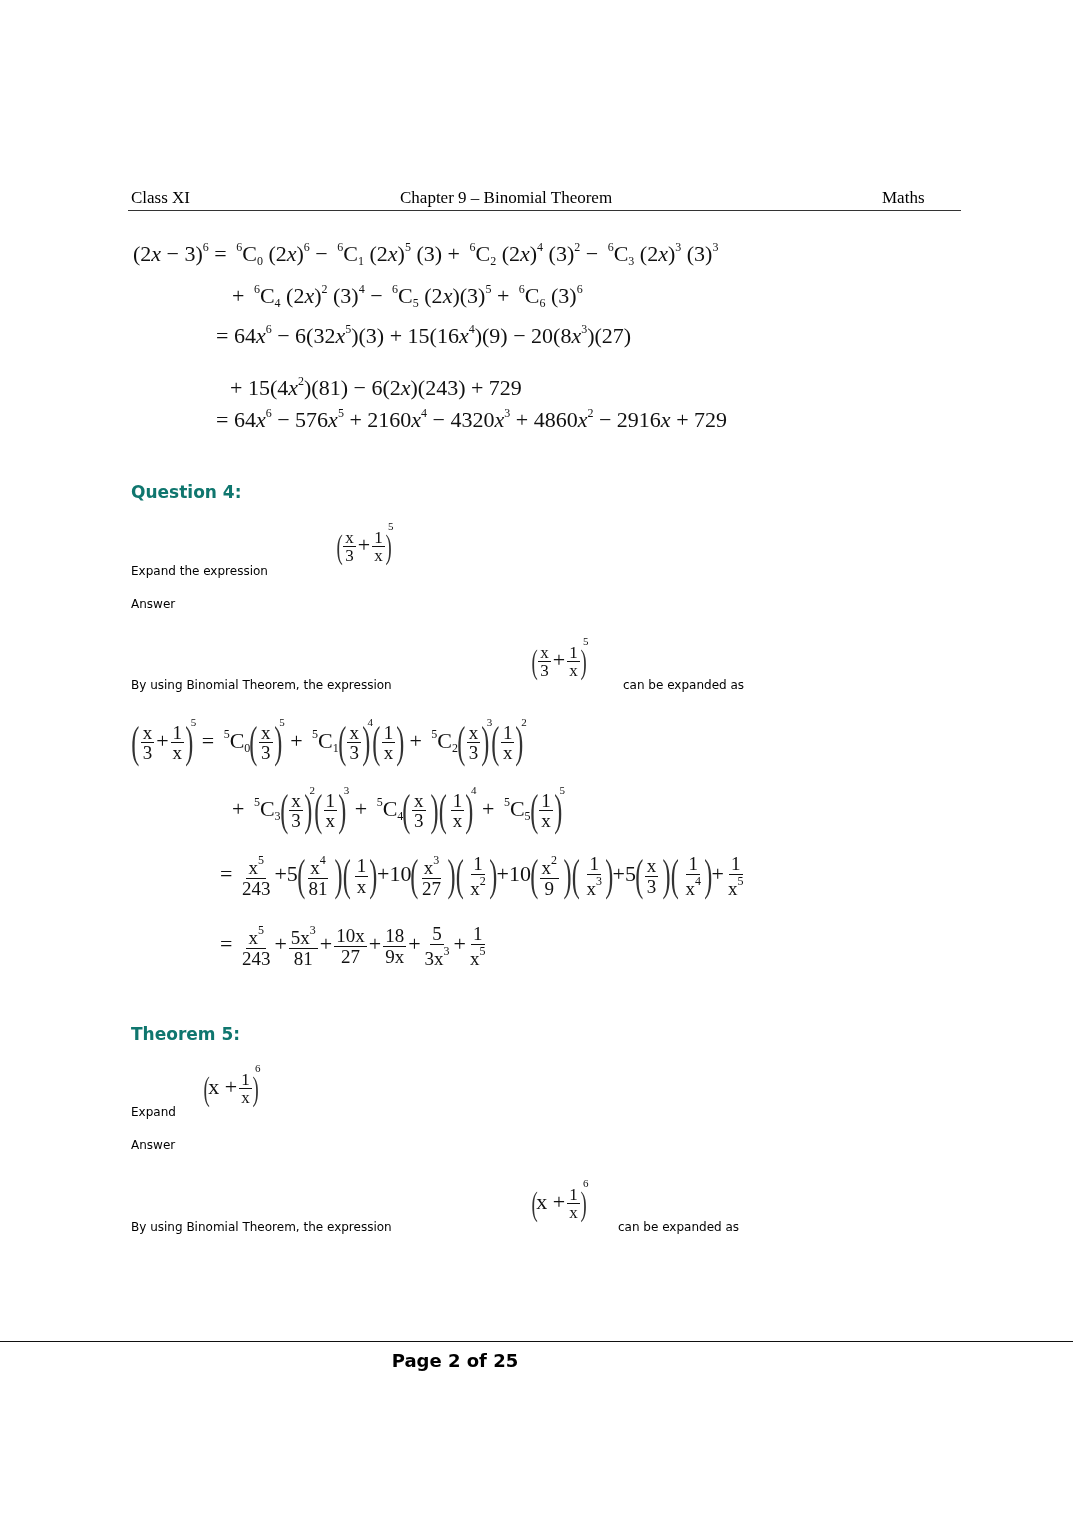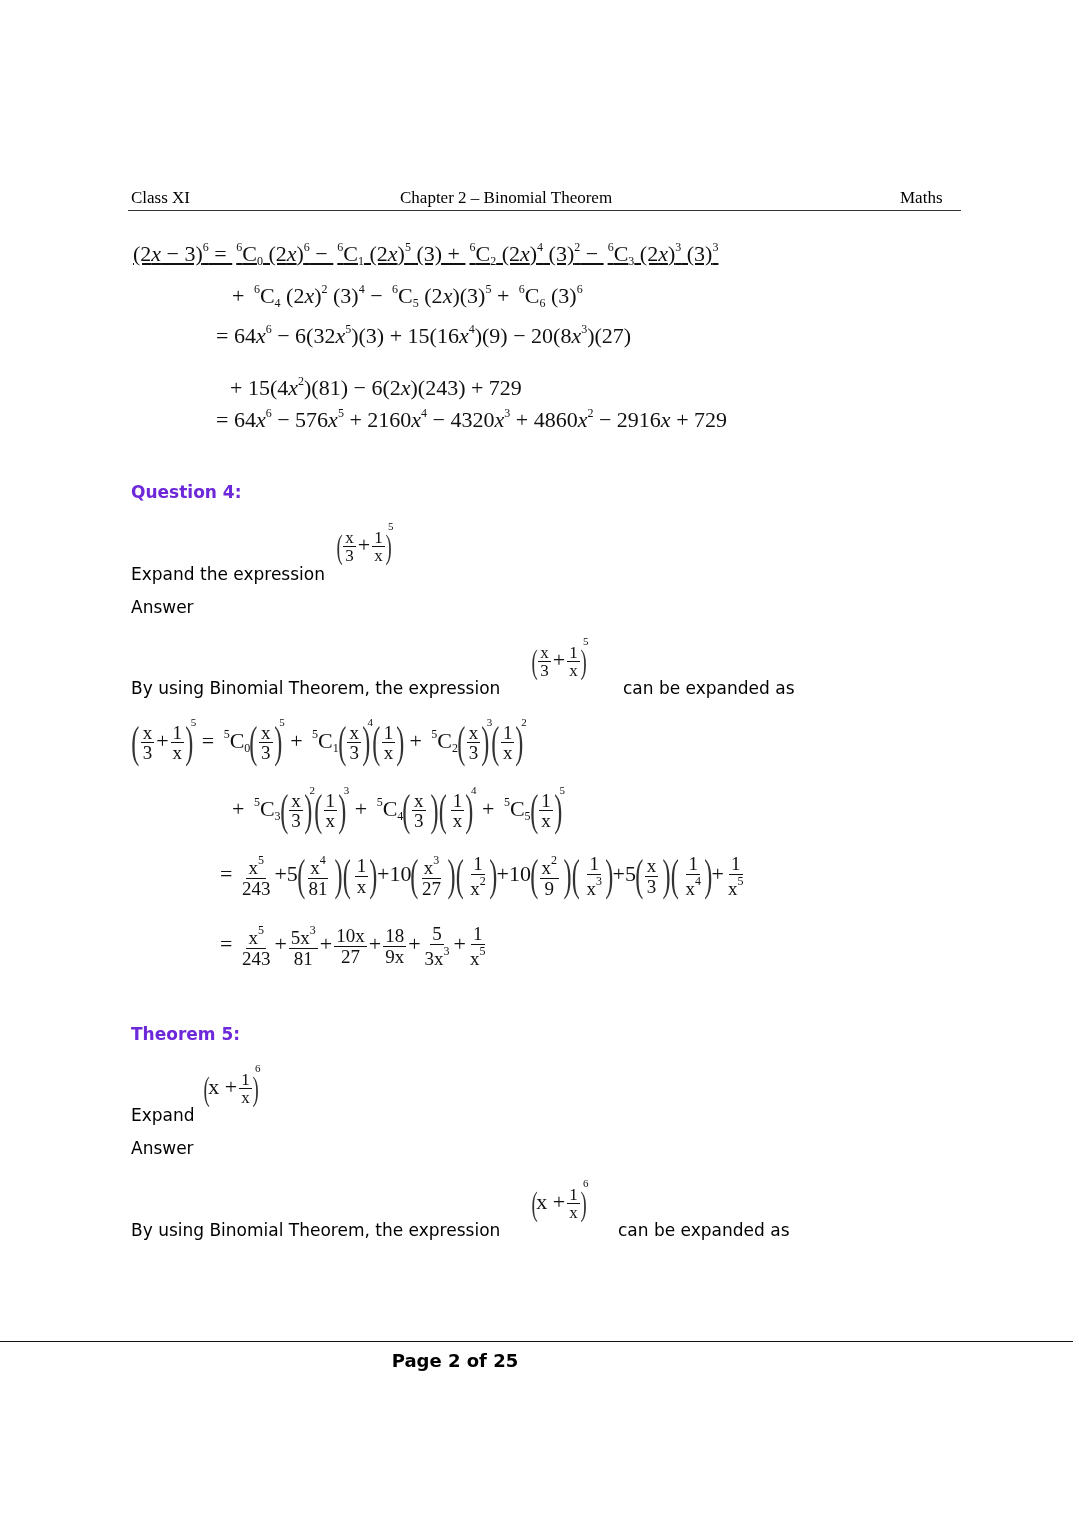--- a/index.html
+++ b/index.html
@@ -6,41 +6,41 @@
     body { width: 1079px; height: 1517px; position: relative; overflow: hidden;
            font-family: "DejaVu Sans", sans-serif; color: #000; }
     .abs { position: absolute; }
     .hdr { top: 188px; font-size: 17px; font-family: Liberation Serif, serif; }
     .hdr-line { left: 128px; top: 210px; width: 833px; height: 0; border-top: 1.5px solid #333; }
     .math { font-family: "Liberation Serif", serif; font-size: 22px; white-space: nowrap; color: #111; }
     .math i { font-style: italic; }
     .sup { font-size: 12px; vertical-align: 10px; }
     .pre { font-size: 12px; vertical-align: 10px; margin-left: 4px; }
     .sub { font-size: 12px; vertical-align: -4px; }
-    .qlabel { font-weight: bold; color: #6d28d9; font-size: 17px; }
-    .txt { font-size: 17px; }
+    .qlabel { font-weight: bold; color: #0f766e; font-size: 17px; }
+    .txt { font-size: 12px; }
     .frac { display: inline-flex; flex-direction: column; align-items: center; vertical-align: middle; margin: 0 2px; line-height: 1.05; }
     .frac .num { border-bottom: 1px solid #111; padding: 0 2px; font-size: 19px; }
     .frac .den { padding: 0 2px; font-size: 19px; }
     .frac.sm .num, .frac.sm .den { font-size: 17px; }
     .bp { display: inline-block; font-size: 44px; transform: scaleX(0.55); vertical-align: middle; line-height: 1; font-weight: 100; color: #333; margin: 0 -4px; }
     .bp.md { font-size: 34px; }
     .psup { font-size: 11px; vertical-align: 22px; margin-left: -2px; }
     .pg-line { left: 0; top: 1341px; width: 1073px; border-top: 1.5px solid #111; }
     .pg { top: 1350px; left: 0; width: 910px; text-align: center; font-weight: bold; font-size: 18px; }
   </style>
 </head>
 <body>
 
 <div class="abs hdr" style="left:131px">Class XI</div>
-<div class="abs hdr" style="left:400px">Chapter 2 – Binomial Theorem</div>
-<div class="abs hdr" style="left:900px">Maths</div>
+<div class="abs hdr" style="left:400px">Chapter 9 – Binomial Theorem</div>
+<div class="abs hdr" style="left:882px">Maths</div>
 <div class="abs hdr-line"></div>
 
-<div class="abs math" style="left:133px; top:240px;text-decoration:underline;">
+<div class="abs math" style="left:133px; top:240px;">
   (2<i>x</i> − 3)<span class="sup">6</span> = <span class="pre">6</span>C<span class="sub">0</span> (2<i>x</i>)<span class="sup">6</span> − <span class="pre">6</span>C<span class="sub">1</span> (2<i>x</i>)<span class="sup">5</span> (3) + <span class="pre">6</span>C<span class="sub">2</span> (2<i>x</i>)<span class="sup">4</span> (3)<span class="sup">2</span> − <span class="pre">6</span>C<span class="sub">3</span> (2<i>x</i>)<span class="sup">3</span> (3)<span class="sup">3</span>
 </div>
 <div class="abs math" style="left:232px; top:282px;">
   + <span class="pre">6</span>C<span class="sub">4</span> (2<i>x</i>)<span class="sup">2</span> (3)<span class="sup">4</span> − <span class="pre">6</span>C<span class="sub">5</span> (2<i>x</i>)(3)<span class="sup">5</span> + <span class="pre">6</span>C<span class="sub">6</span> (3)<span class="sup">6</span>
 </div>
 <div class="abs math" style="left:216px; top:322px;">
   = 64<i>x</i><span class="sup">6</span> − 6(32<i>x</i><span class="sup">5</span>)(3) + 15(16<i>x</i><span class="sup">4</span>)(9) − 20(8<i>x</i><span class="sup">3</span>)(27)
 </div>
 <div class="abs math" style="left:230px; top:366px;margin-top:8px;">
   + 15(4<i>x</i><span class="sup">2</span>)(81) − 6(2<i>x</i>)(243) + 729

